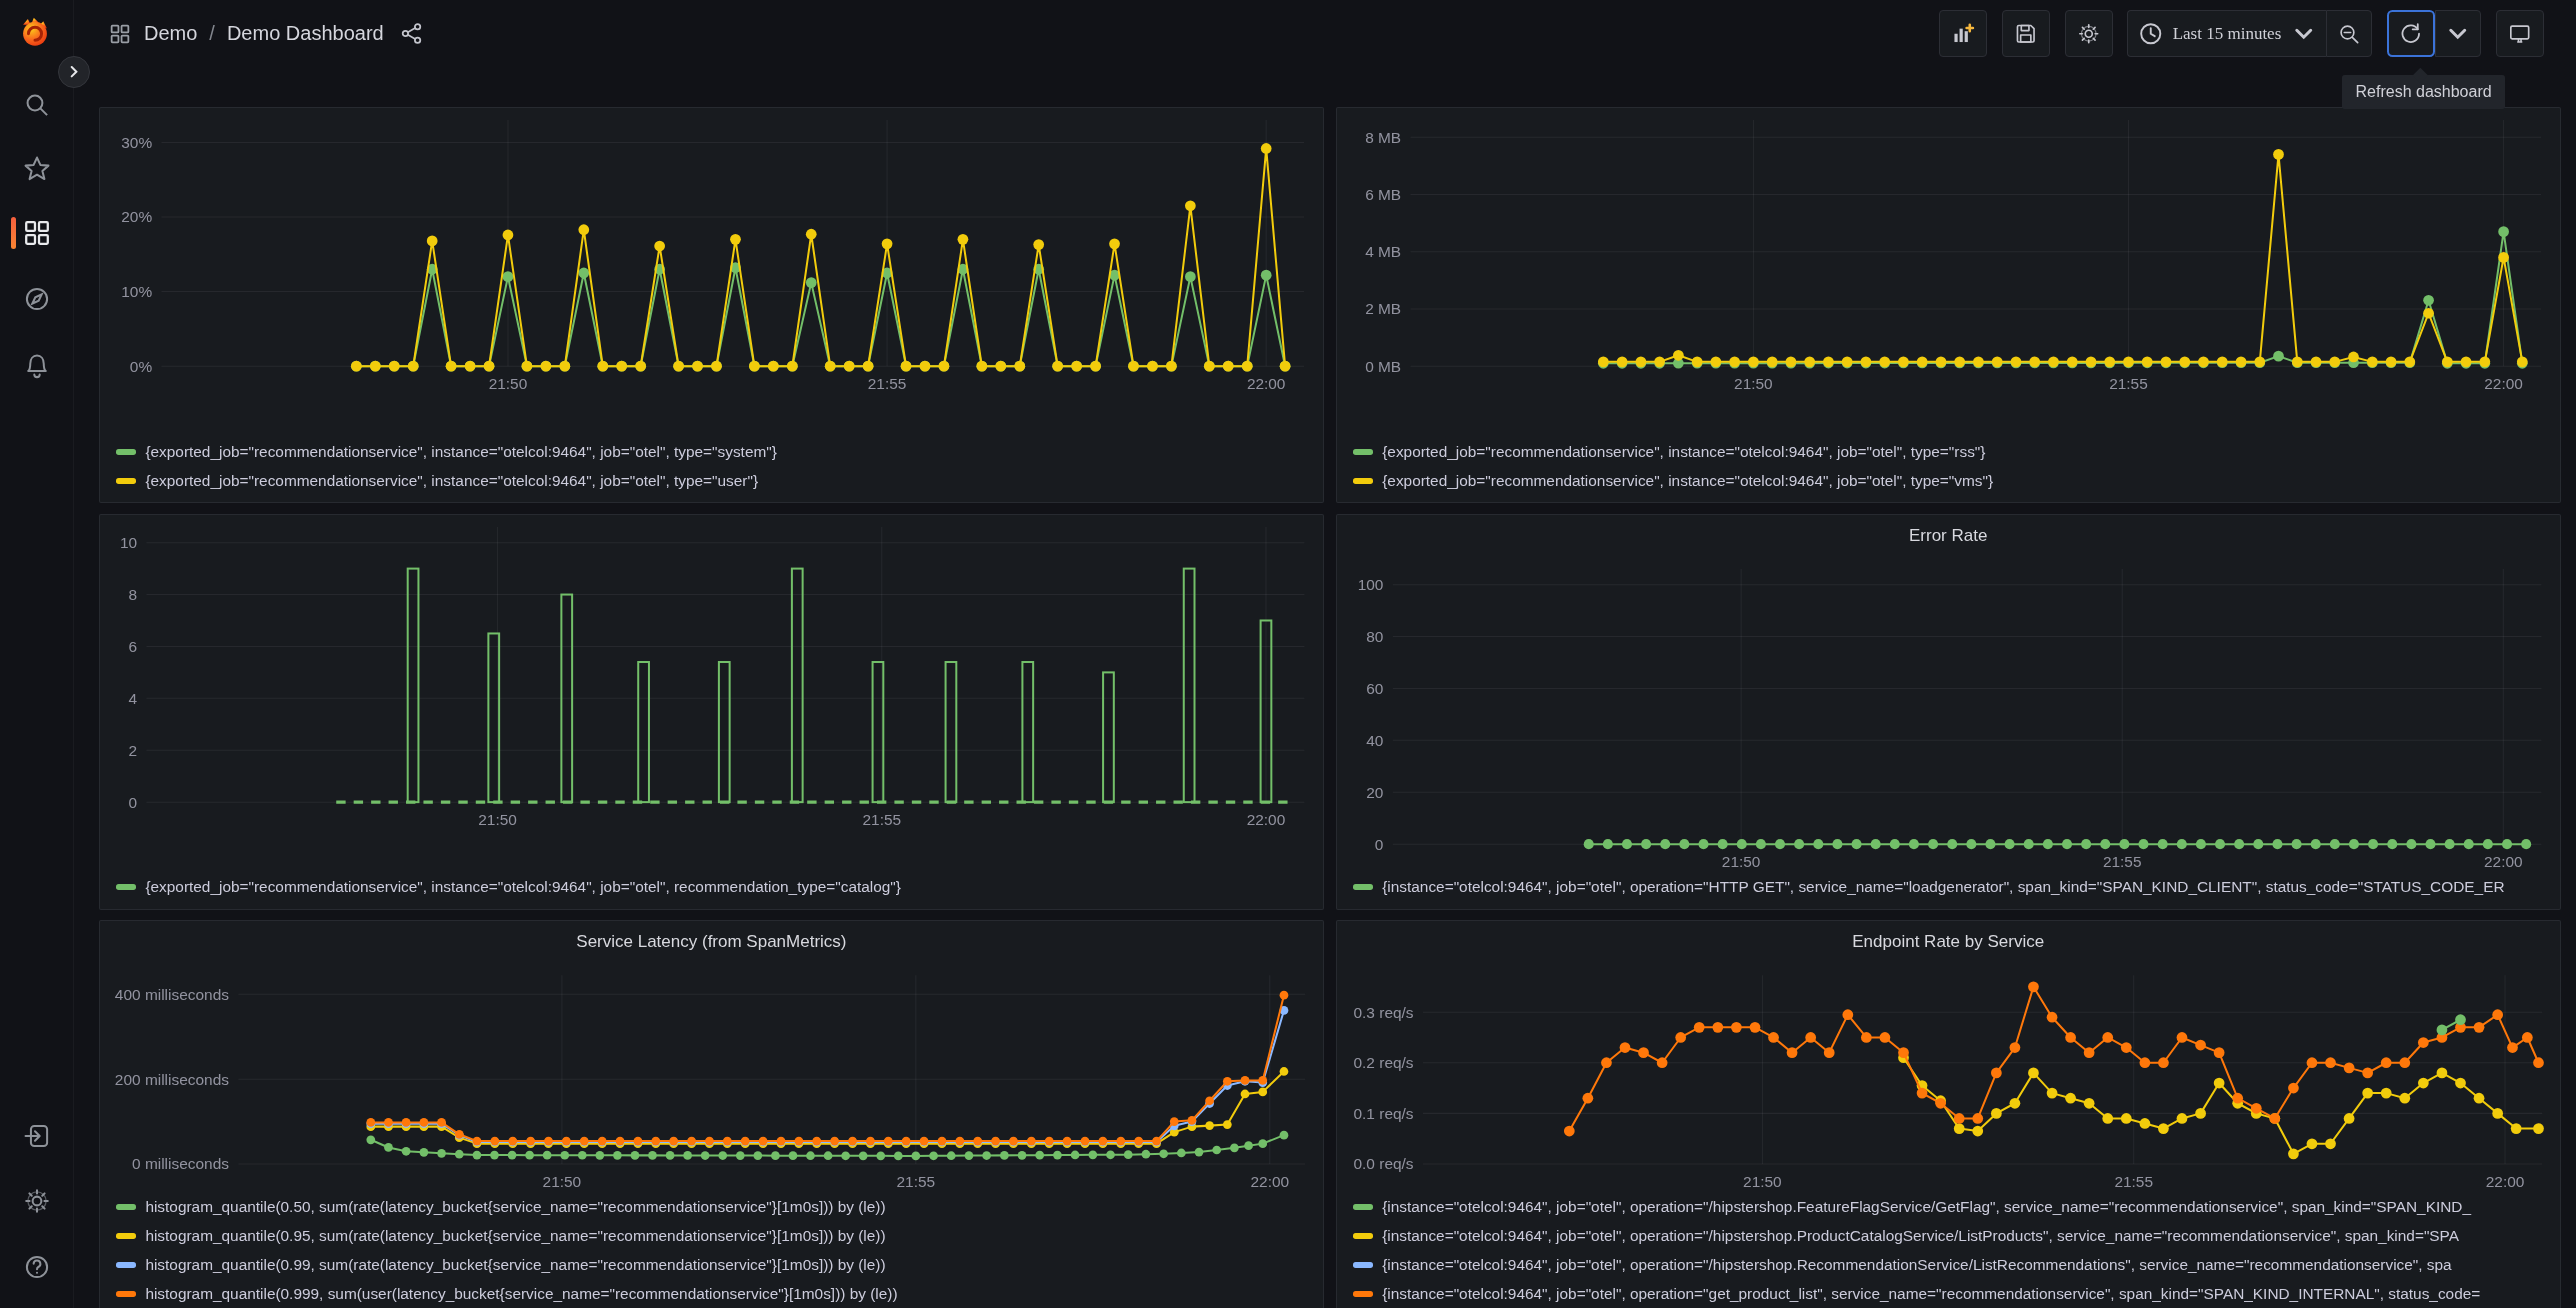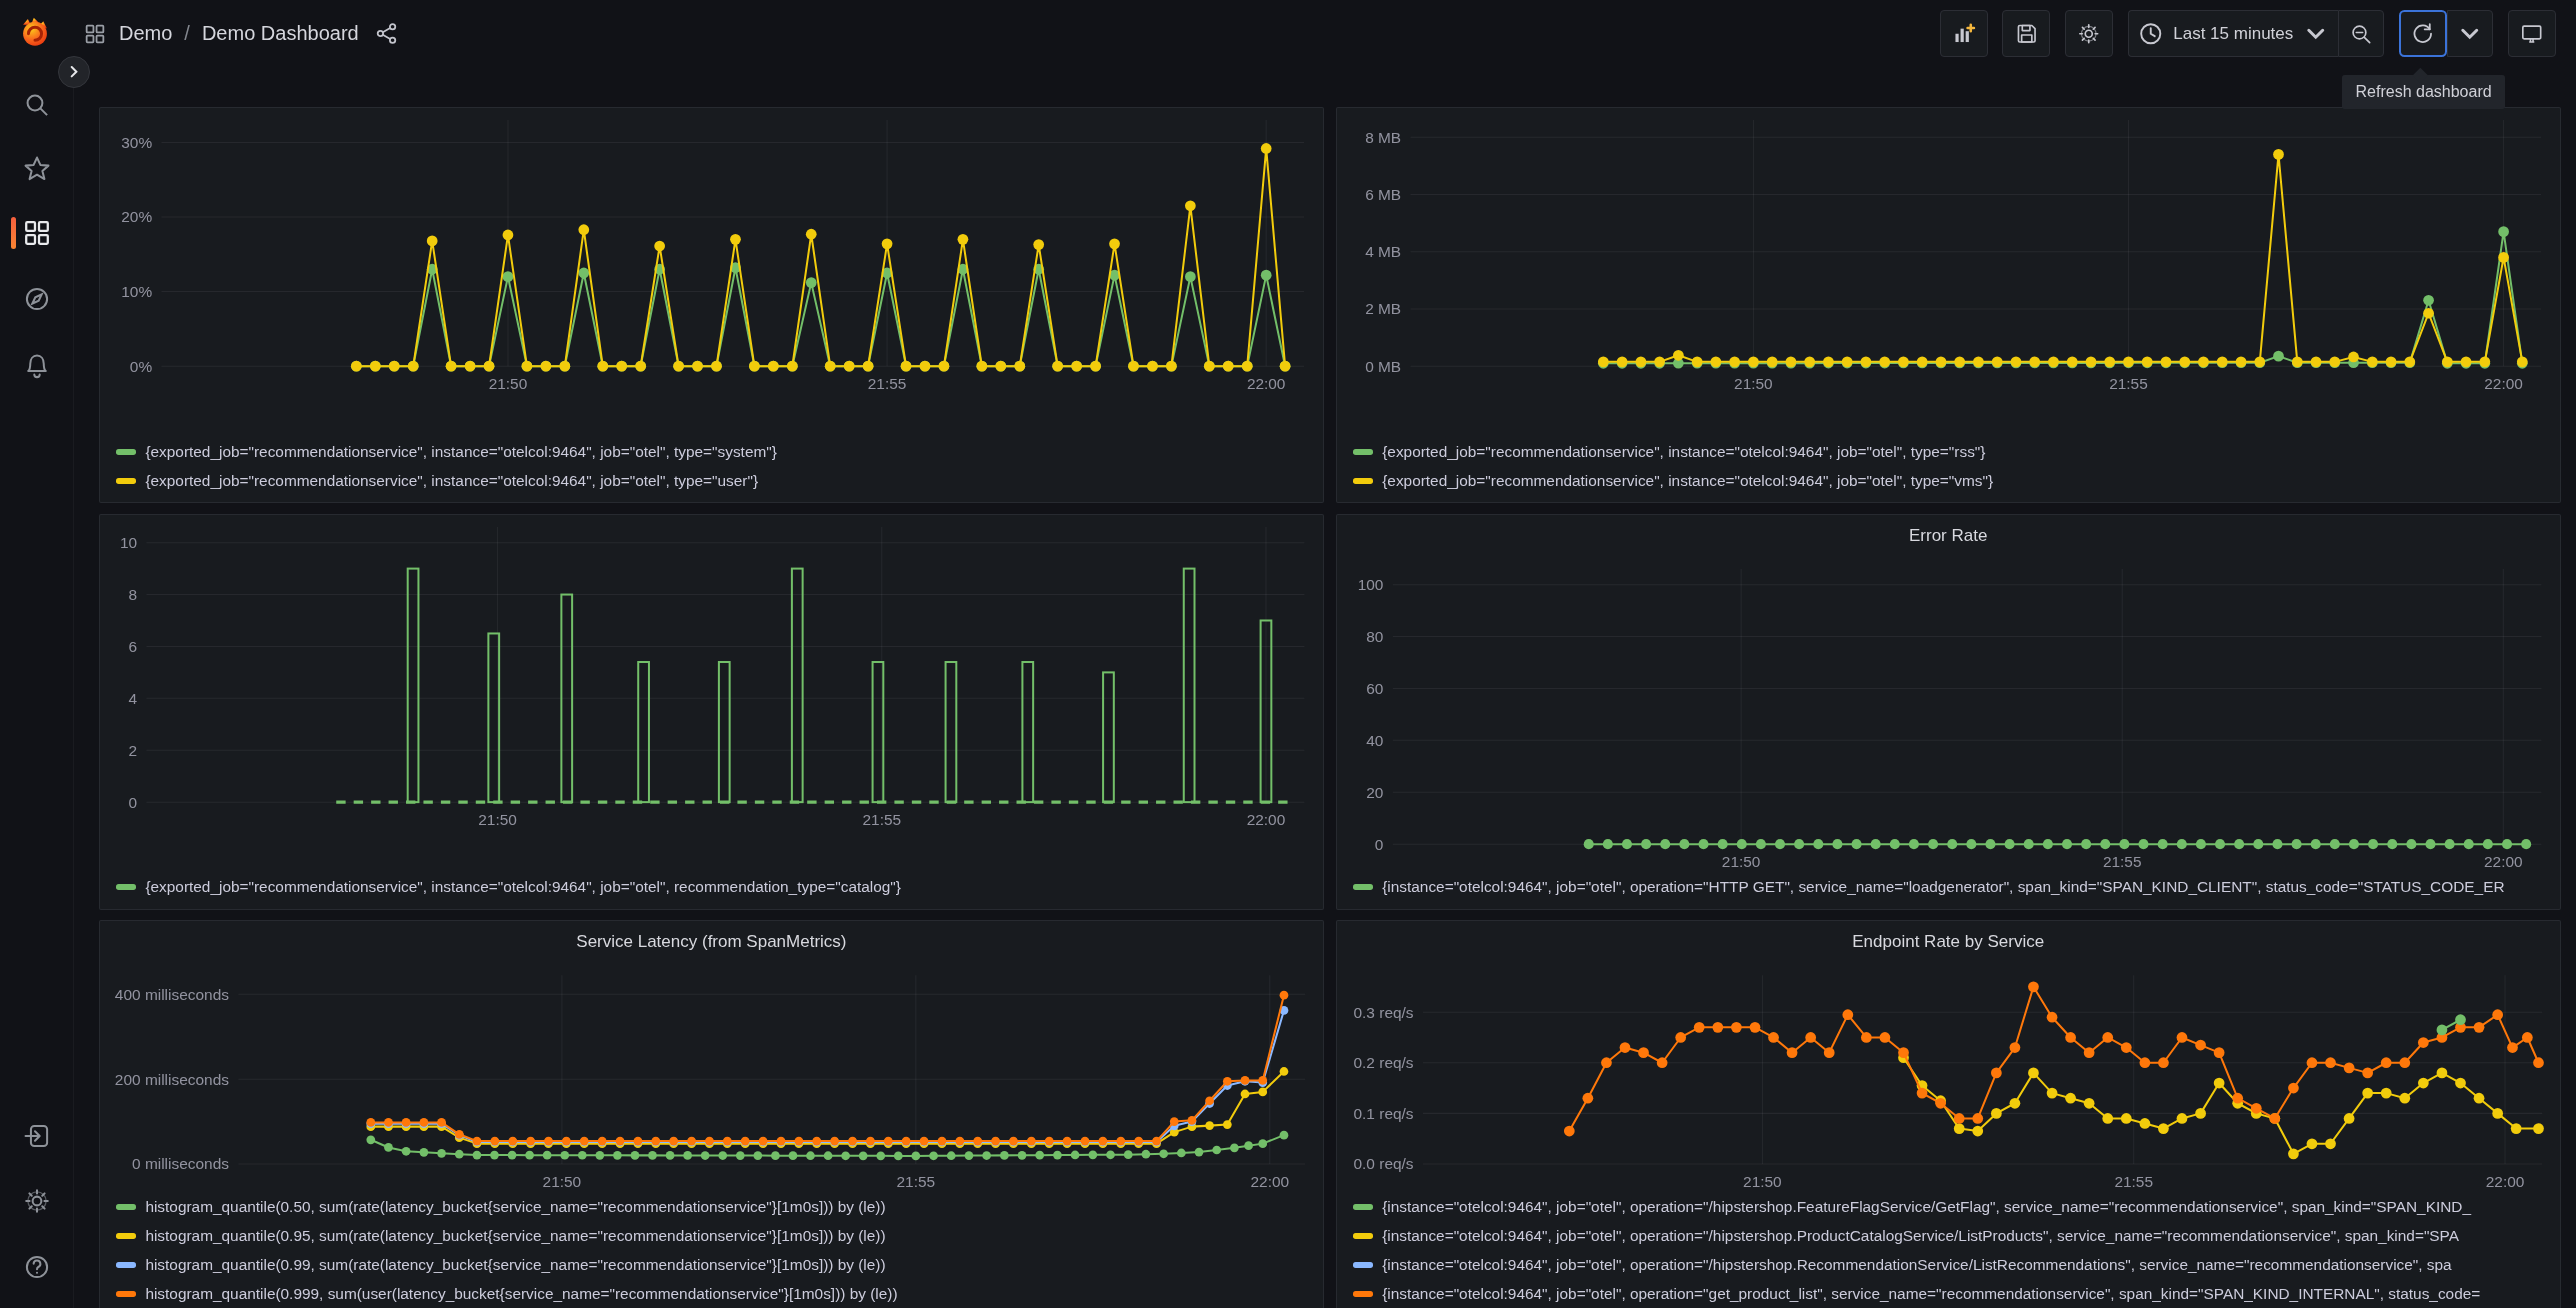--- a/index.html
+++ b/index.html
@@ -10,27 +10,27 @@
     border-right:0.7px solid rgba(204,204,220,0.05);}
   .side-ic{position:absolute;left:50%;transform:translate(-50%,-50%);width:31px;height:31px;color:#8e9299;}
   .side-ic svg{width:31px;height:31px;display:block;}
   .side-ic.active{color:#e9eaed;}
   .active-bar{position:absolute;left:10.7px;width:5.4px;height:32px;border-radius:2.7px;
     background:linear-gradient(180deg,#f55f3e,#fb8532);}
   .expand-btn{position:absolute;left:58px;top:56px;width:32px;height:32px;border-radius:50%;
     background:#222429;border:0.7px solid #34363c;color:#e6e7ea;display:flex;align-items:center;justify-content:center;
     font-size:17.5px;font-weight:700;z-index:9;}
   
-  .header{position:absolute;left:58px;top:0;right:0;height:67px;background:#111217;z-index:6;
+  .header{position:absolute;left:83px;top:0;right:0;height:67px;background:#111217;z-index:6;
     display:flex;align-items:center;justify-content:flex-end;}
   .crumbs{display:flex;align-items:center;gap:12px;margin-left:25px;font-size:20px;color:#d5d6dd;}
   .crumbs .sep{color:#83868e;}
   .crumb-ic{color:#9a9ea6;display:flex;}
   .share-ic{color:#c3c4cc;display:flex;margin-left:4px;}
-  .toolbar{margin-left:auto;margin-right:20px;display:flex;align-items:center;gap:14.8px;}
+  .toolbar{margin-left:auto;margin-right:32px;display:flex;align-items:center;gap:14.8px;font-family:Liberation Serif, serif;}
   .tbtn{height:47px;min-width:48px;border:0.7px solid #2c2e35;background:#181b1f;border-radius:4px;
     display:flex;align-items:center;justify-content:center;color:#c7c8d0;padding:0 9.4px;}
   .tbtn svg{width:25.5px;height:25.5px;}
   .tgroup{display:flex;align-items:stretch;}
   .tgroup .tbtn{border-radius:0;border-right-width:0;}
   .tgroup .tbtn:first-child{border-radius:4px 0 0 4px;}
   .tgroup .tbtn:last-child{border-radius:0 4px 4px 0;border-right-width:0.7px;}
   .timepicker{gap:9.4px;font-size:17px;color:#d0d1d8;white-space:nowrap;}
   .refresh-main{border:2.7px solid #3b73d9 !important;border-radius:5.4px !important;}
   .caret-btn{min-width:38px;}

